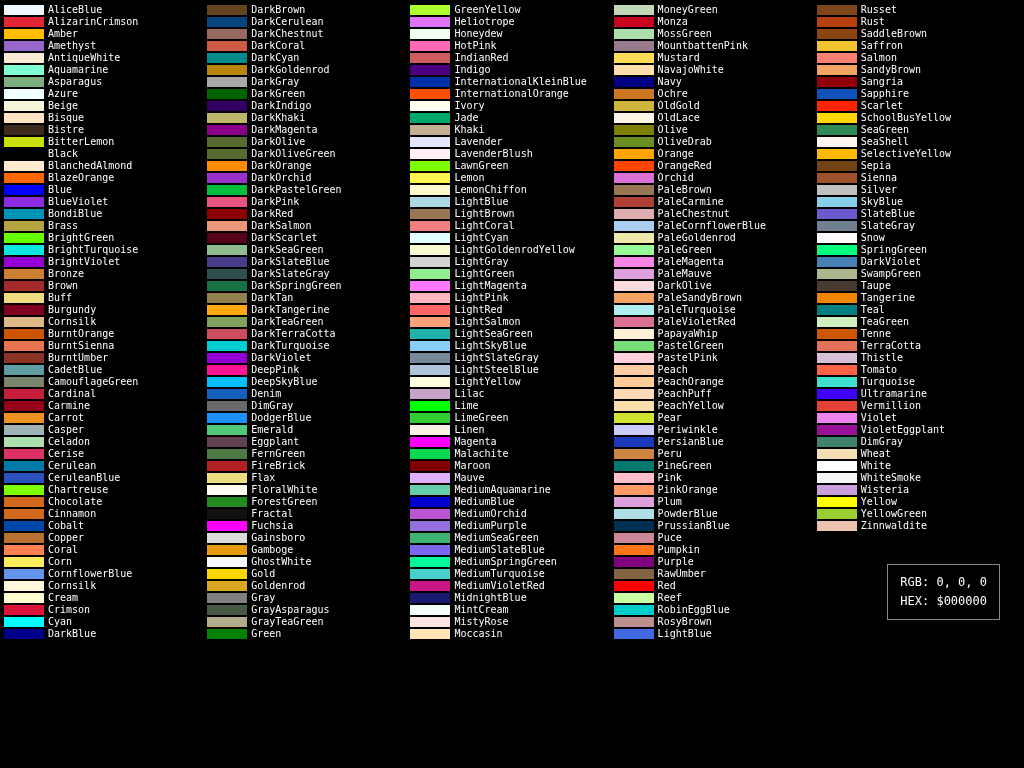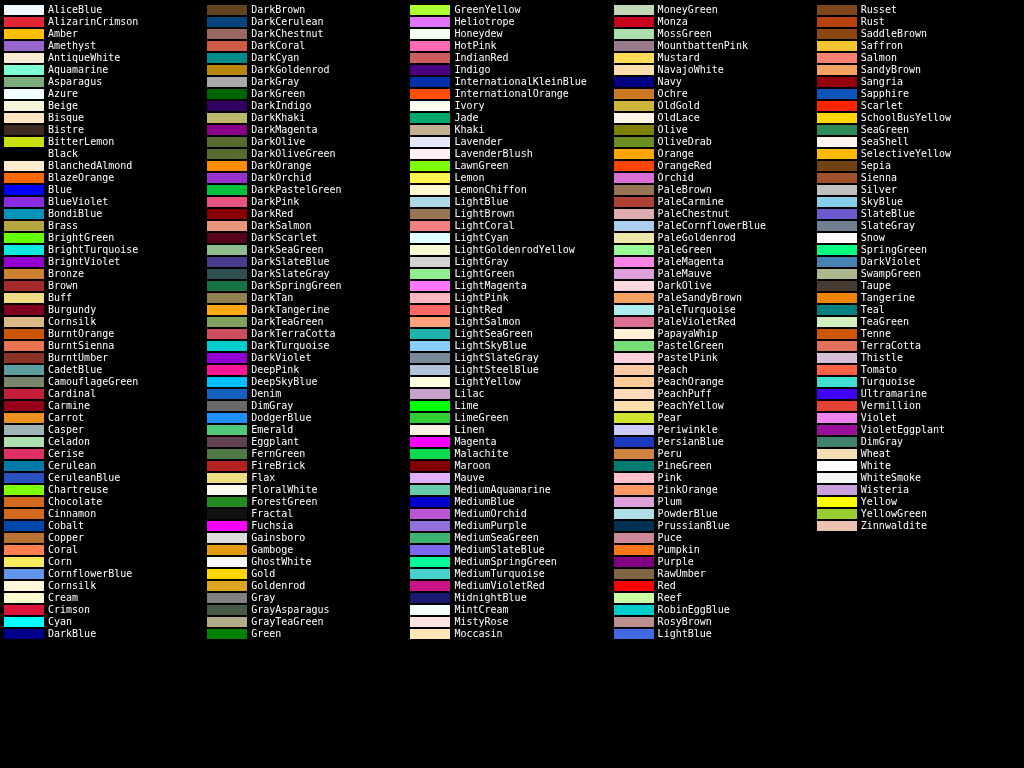--- a/index.html
+++ b/index.html
@@ -1091,14 +1091,18 @@
           <div class="color-swatch" style="background-color: rgb(154, 205, 50);"></div>
           <span class="color-name">YellowGreen</span>
         </div>
         <div class="color-item">
           <div class="color-swatch" style="background-color: rgb(235, 194, 175);"></div>
           <span class="color-name">Zinnwaldite</span>
         </div>
       </div>
     </div>
 
+<div class="info-box">
+  <div>RGB: 0, 0, 0</div>
+  <div>HEX: $000000</div>
+</div>
 
 </div>
 
 </body></html>

